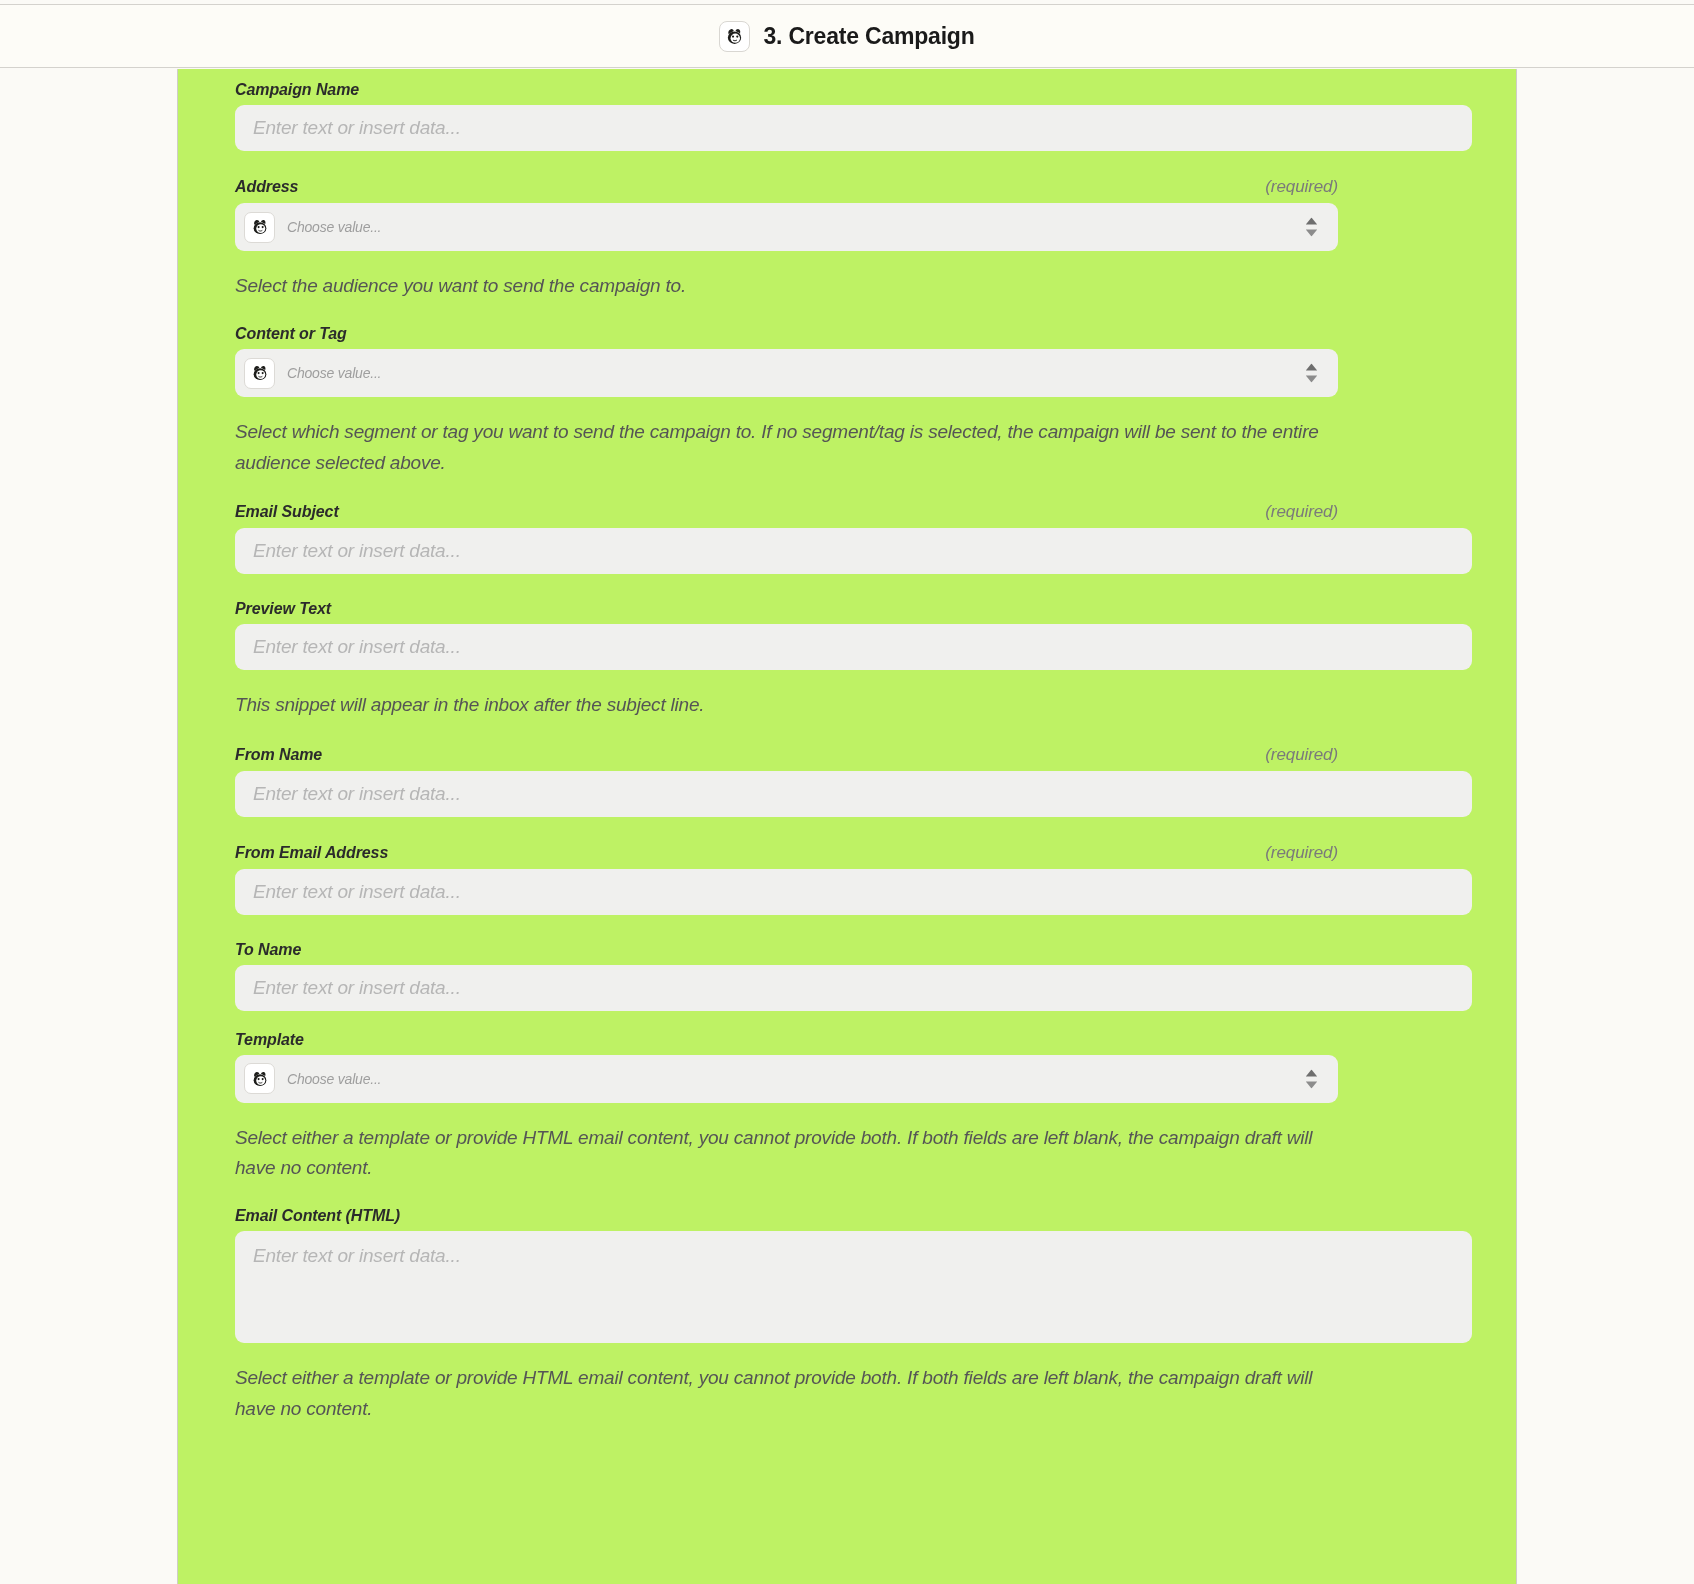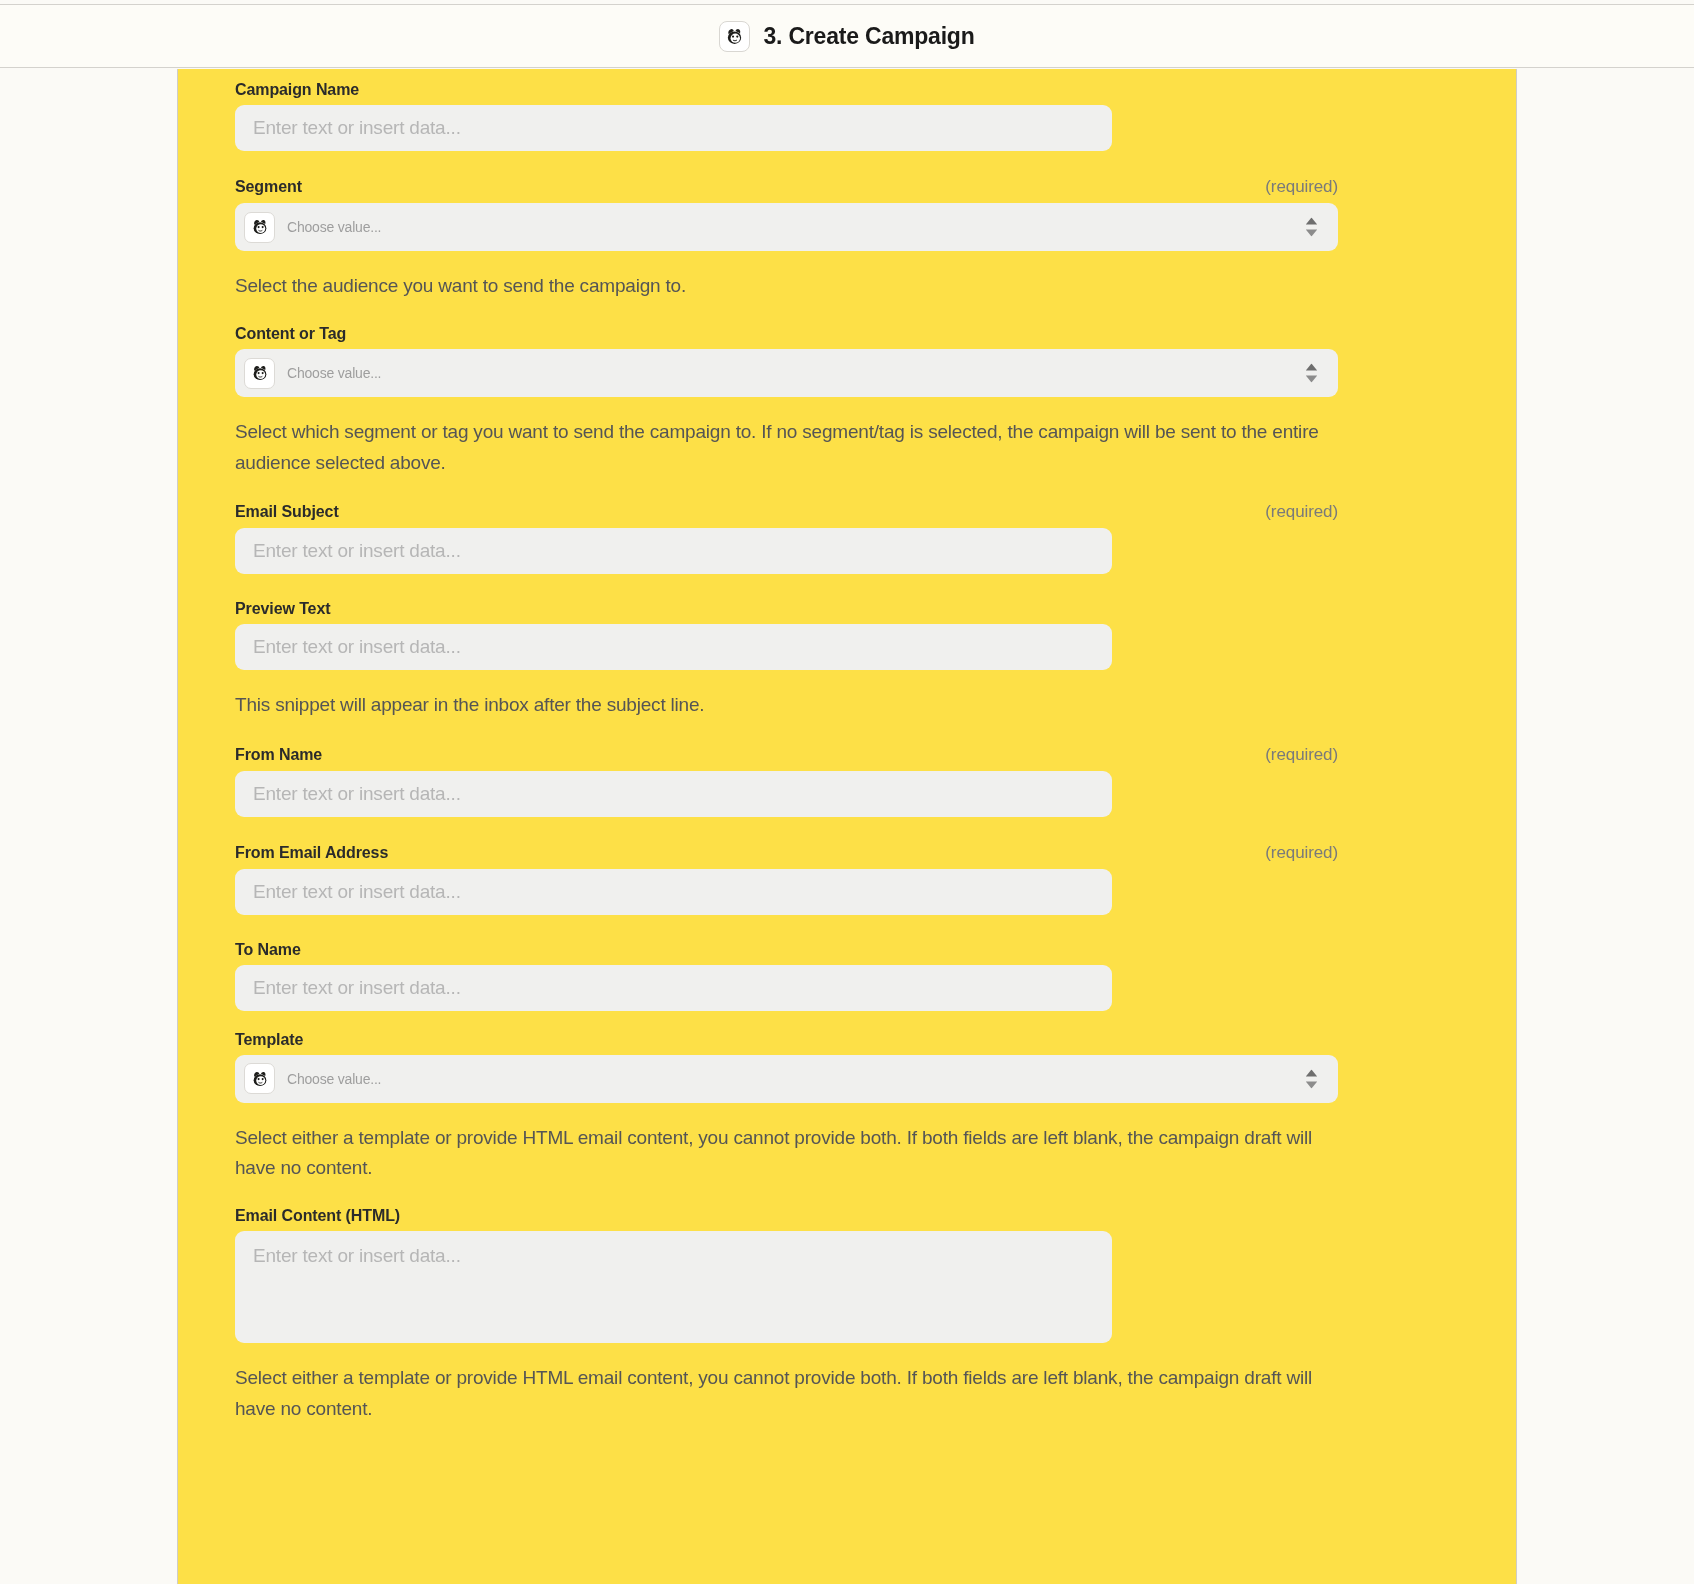--- a/index.html
+++ b/index.html
@@ -60,24 +60,25 @@
     width: 1694px;
     height: 1515px;
     background: #fbfaf6;
   }
   .panel {
     position: absolute;
     top: 0;
     left: 177px;
     width: 1340px;
     height: 1515px;
-    background: #fde047;
+    background: #bef264;
     border-left: 1px solid #cfcdc8;
     border-right: 1px solid #cfcdc8;
     overflow: hidden;
+    font-style: italic;
   }
   .form {
     position: absolute;
     top: 0;
     left: 57px;
     width: 1206px;
     padding-top: 12px;
   }
 
   
@@ -97,21 +98,21 @@
     letter-spacing: -0.1px;
   }
   .required-tag {
     font-size: 17px;
     font-weight: normal;
     color: #7a7a7a;
     letter-spacing: -0.1px;
   }
 
   .input-box {
-    width: 877px;
+    width: 1237px;
     height: 46px;
     background: #f0f0ee;
     border: none;
     border-radius: 9px;
     display: flex;
     align-items: center;
     padding-left: 18px;
     cursor: text;
   }
   .input-box.tall {
@@ -208,21 +209,21 @@
           <span class="required-tag"></span>
         </div>
         <div class="input-box">
           <span class="placeholder">Enter text or insert data...</span>
         </div>
       </div>
       <div class="gap-lg"></div>
 
       <div class="field">
         <div class="label-row">
-          <span class="field-label">Segment</span>
+          <span class="field-label">Address</span>
           <span class="required-tag">(required)</span>
         </div>
         <div class="select-box">
           <span class="select-icon">
             <svg width="20" height="20" viewBox="0 0 24 24" aria-hidden="true">
               <ellipse cx="12" cy="13.4" rx="7.6" ry="7.1" fill="#1d1d1b"></ellipse>
               <ellipse cx="12.9" cy="13.9" rx="5.4" ry="5.3" fill="#ffffff"></ellipse>
               <path d="M5.2 9.2c-0.9-2.4 0.4-5.1 2.6-5.6 1.7-0.4 3 0.7 3.4 2.1z" fill="#1d1d1b"></path>
               <path d="M18.2 8.4c0.9-2 0.1-4.3-1.6-4.8-1.5-0.4-2.9 0.6-3.4 2z" fill="#1d1d1b"></path>
               <circle cx="10.3" cy="12.1" r="1.25" fill="#1d1d1b"></circle>

